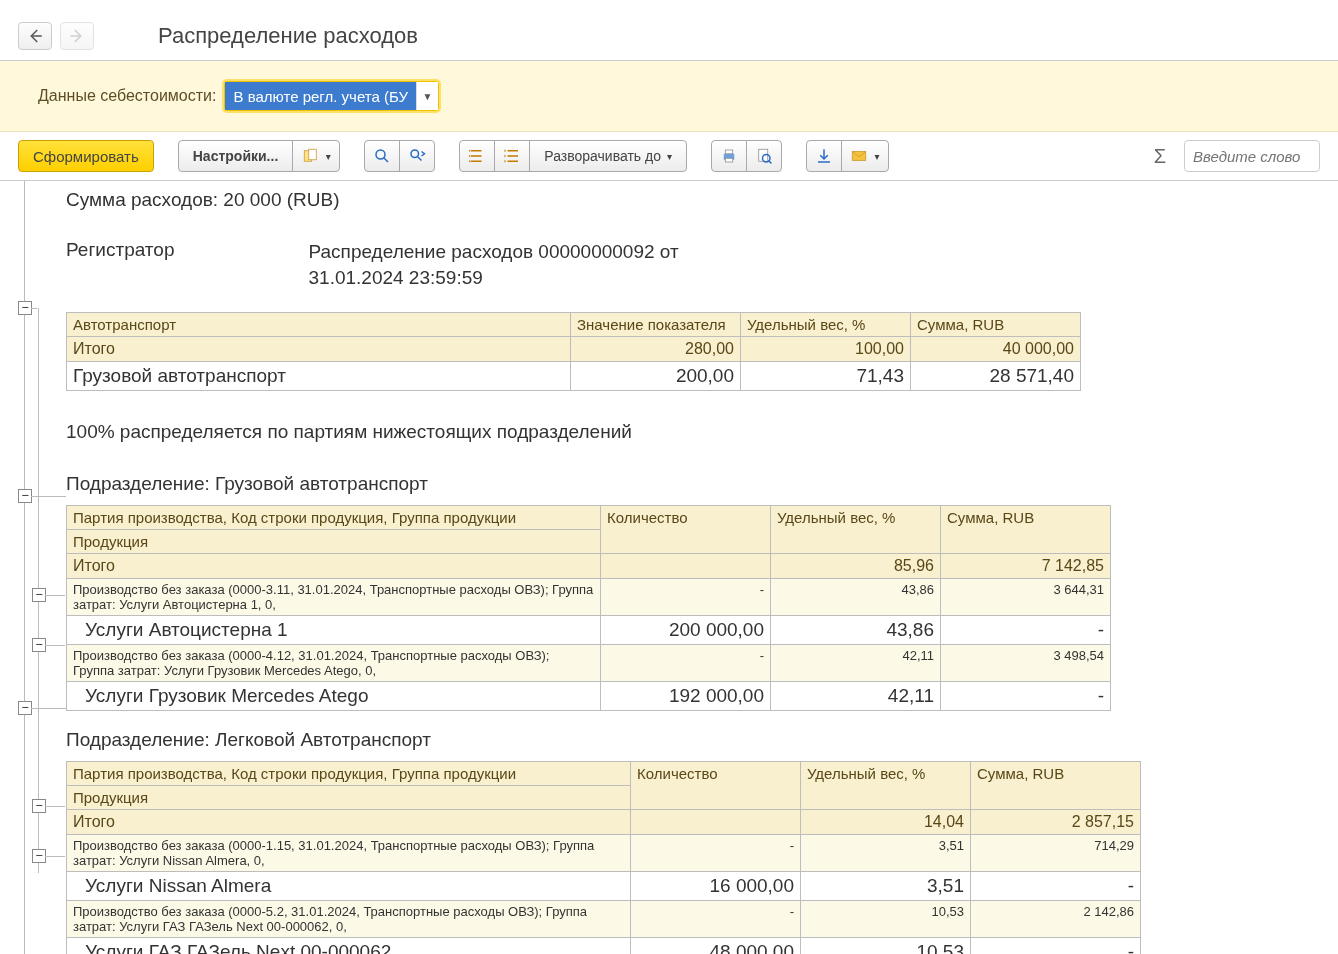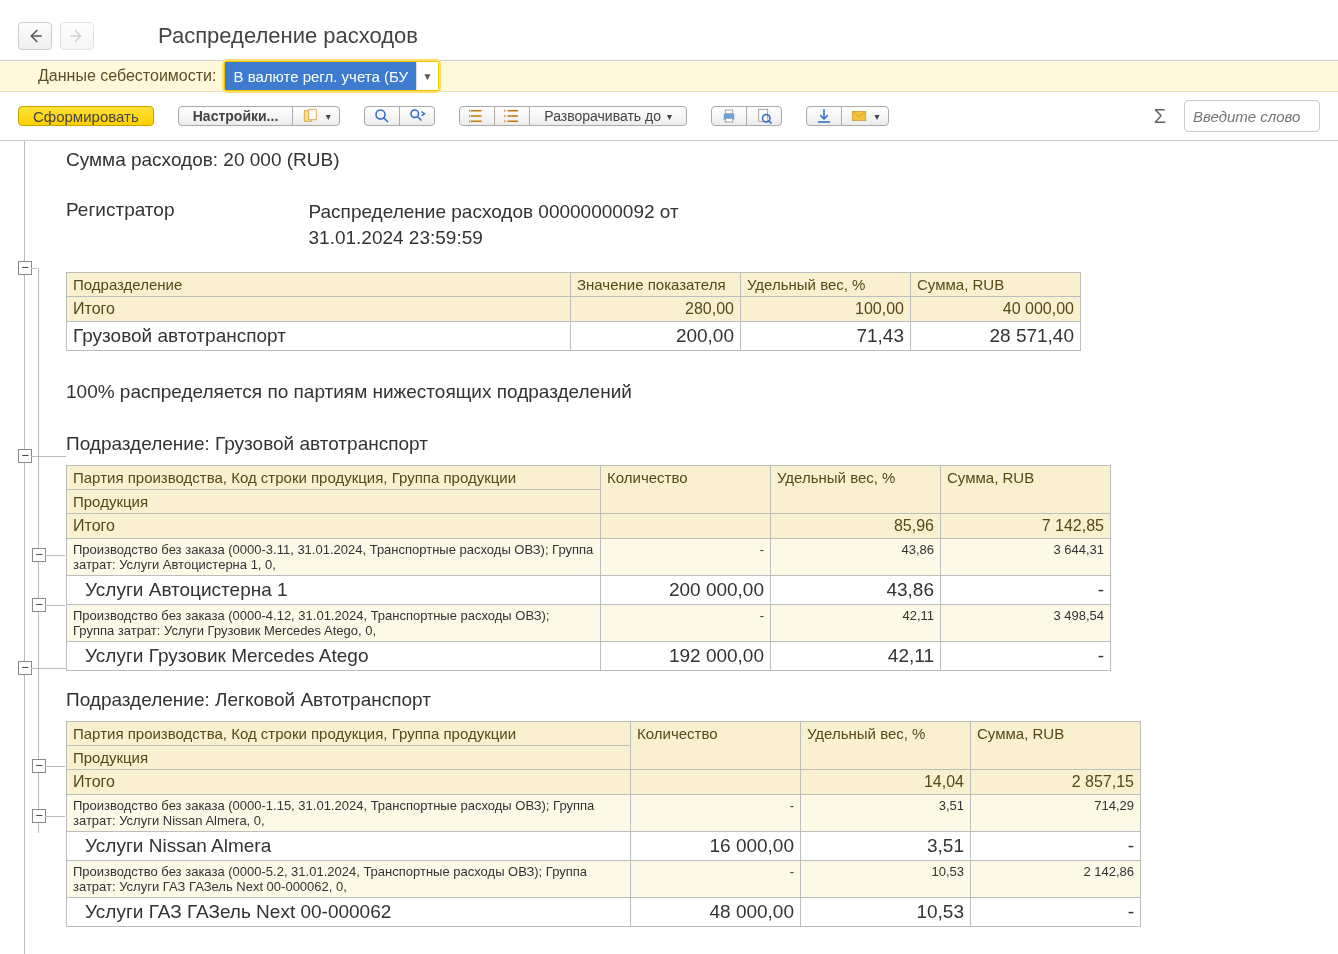--- a/index.html
+++ b/index.html
@@ -36,21 +36,21 @@
   .nav-btn.disabled { opacity: .55; cursor: default; }
   .page-title {
     margin-left: 56px;
     font-size: 22px;
     color: #444;
   }
 
   
   .param-bar {
     background: #fff8db;
-    padding: 0 38px;
+    padding: 20px 38px;
     border-bottom: 1px solid #e7e2bb;
     display: flex;
     align-items: center;
     gap: 8px;
     font-size: 16px;
     color: #5d4e25;
   }
   .dropdown-combo {
     display: flex;
     align-items: stretch;
@@ -81,21 +81,21 @@
 
   
   .toolbar {
     padding: 8px 18px;
     border-bottom: 1px solid #ccc;
     display: flex;
     align-items: center;
     gap: 12px;
   }
   .btn {
-    height: 20px;
+    height: 32px;
     padding: 0 14px;
     border: 1px solid #a9a9a9;
     border-radius: 4px;
     background: linear-gradient(#fff,#ececec);
     display: inline-flex;
     align-items: center;
     justify-content: center;
     cursor: pointer;
     font-size: 14px;
     color: #444;
@@ -385,21 +385,21 @@
 
     <table class="tbl">
       <colgroup>
           <col style="width:504px">
           <col style="width:170px">
           <col style="width:170px">
           <col style="width:170px">
         </colgroup>
       <tbody>
           <tr>
-        <th>Подразделение</th>
+        <th>Автотранспорт</th>
         <th>Значение показателя</th>
         <th>Удельный вес, %</th>
         <th>Сумма, RUB</th>
       </tr>
       <tr class="total">
         <td>Итого</td>
         <td class="num">280,00</td>
         <td class="num">100,00</td>
         <td class="num">40 000,00</td>
       </tr>

